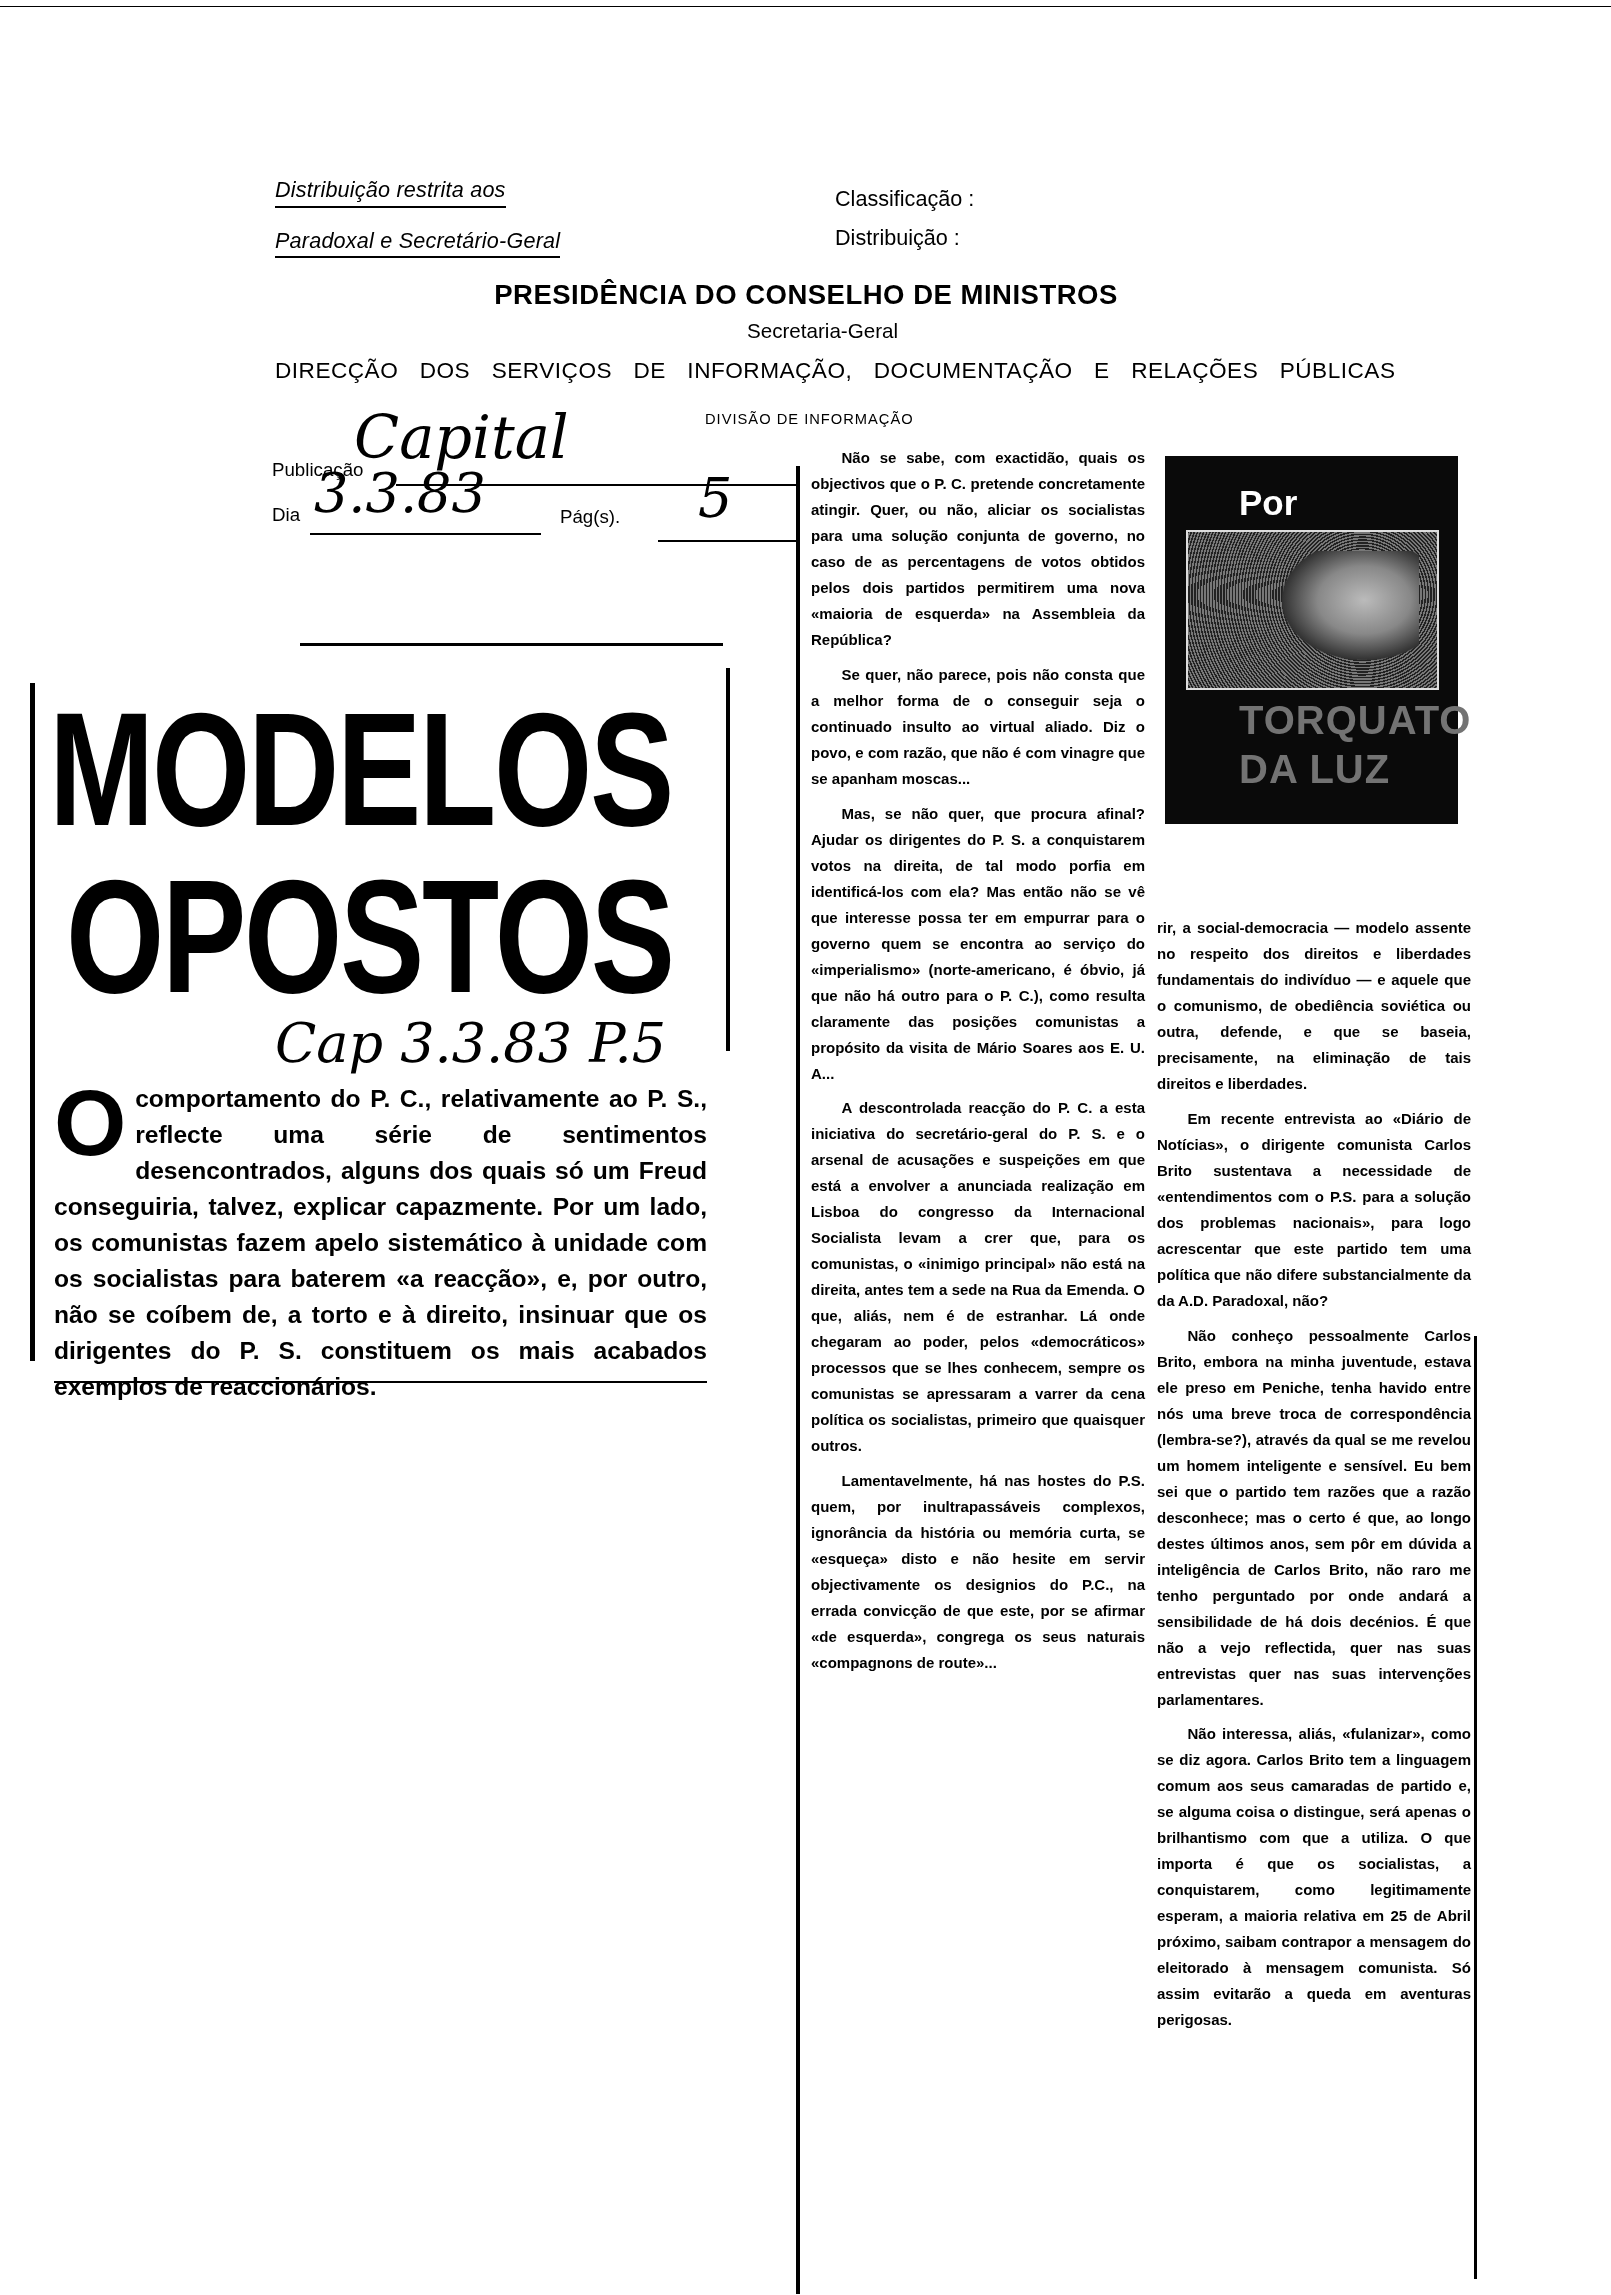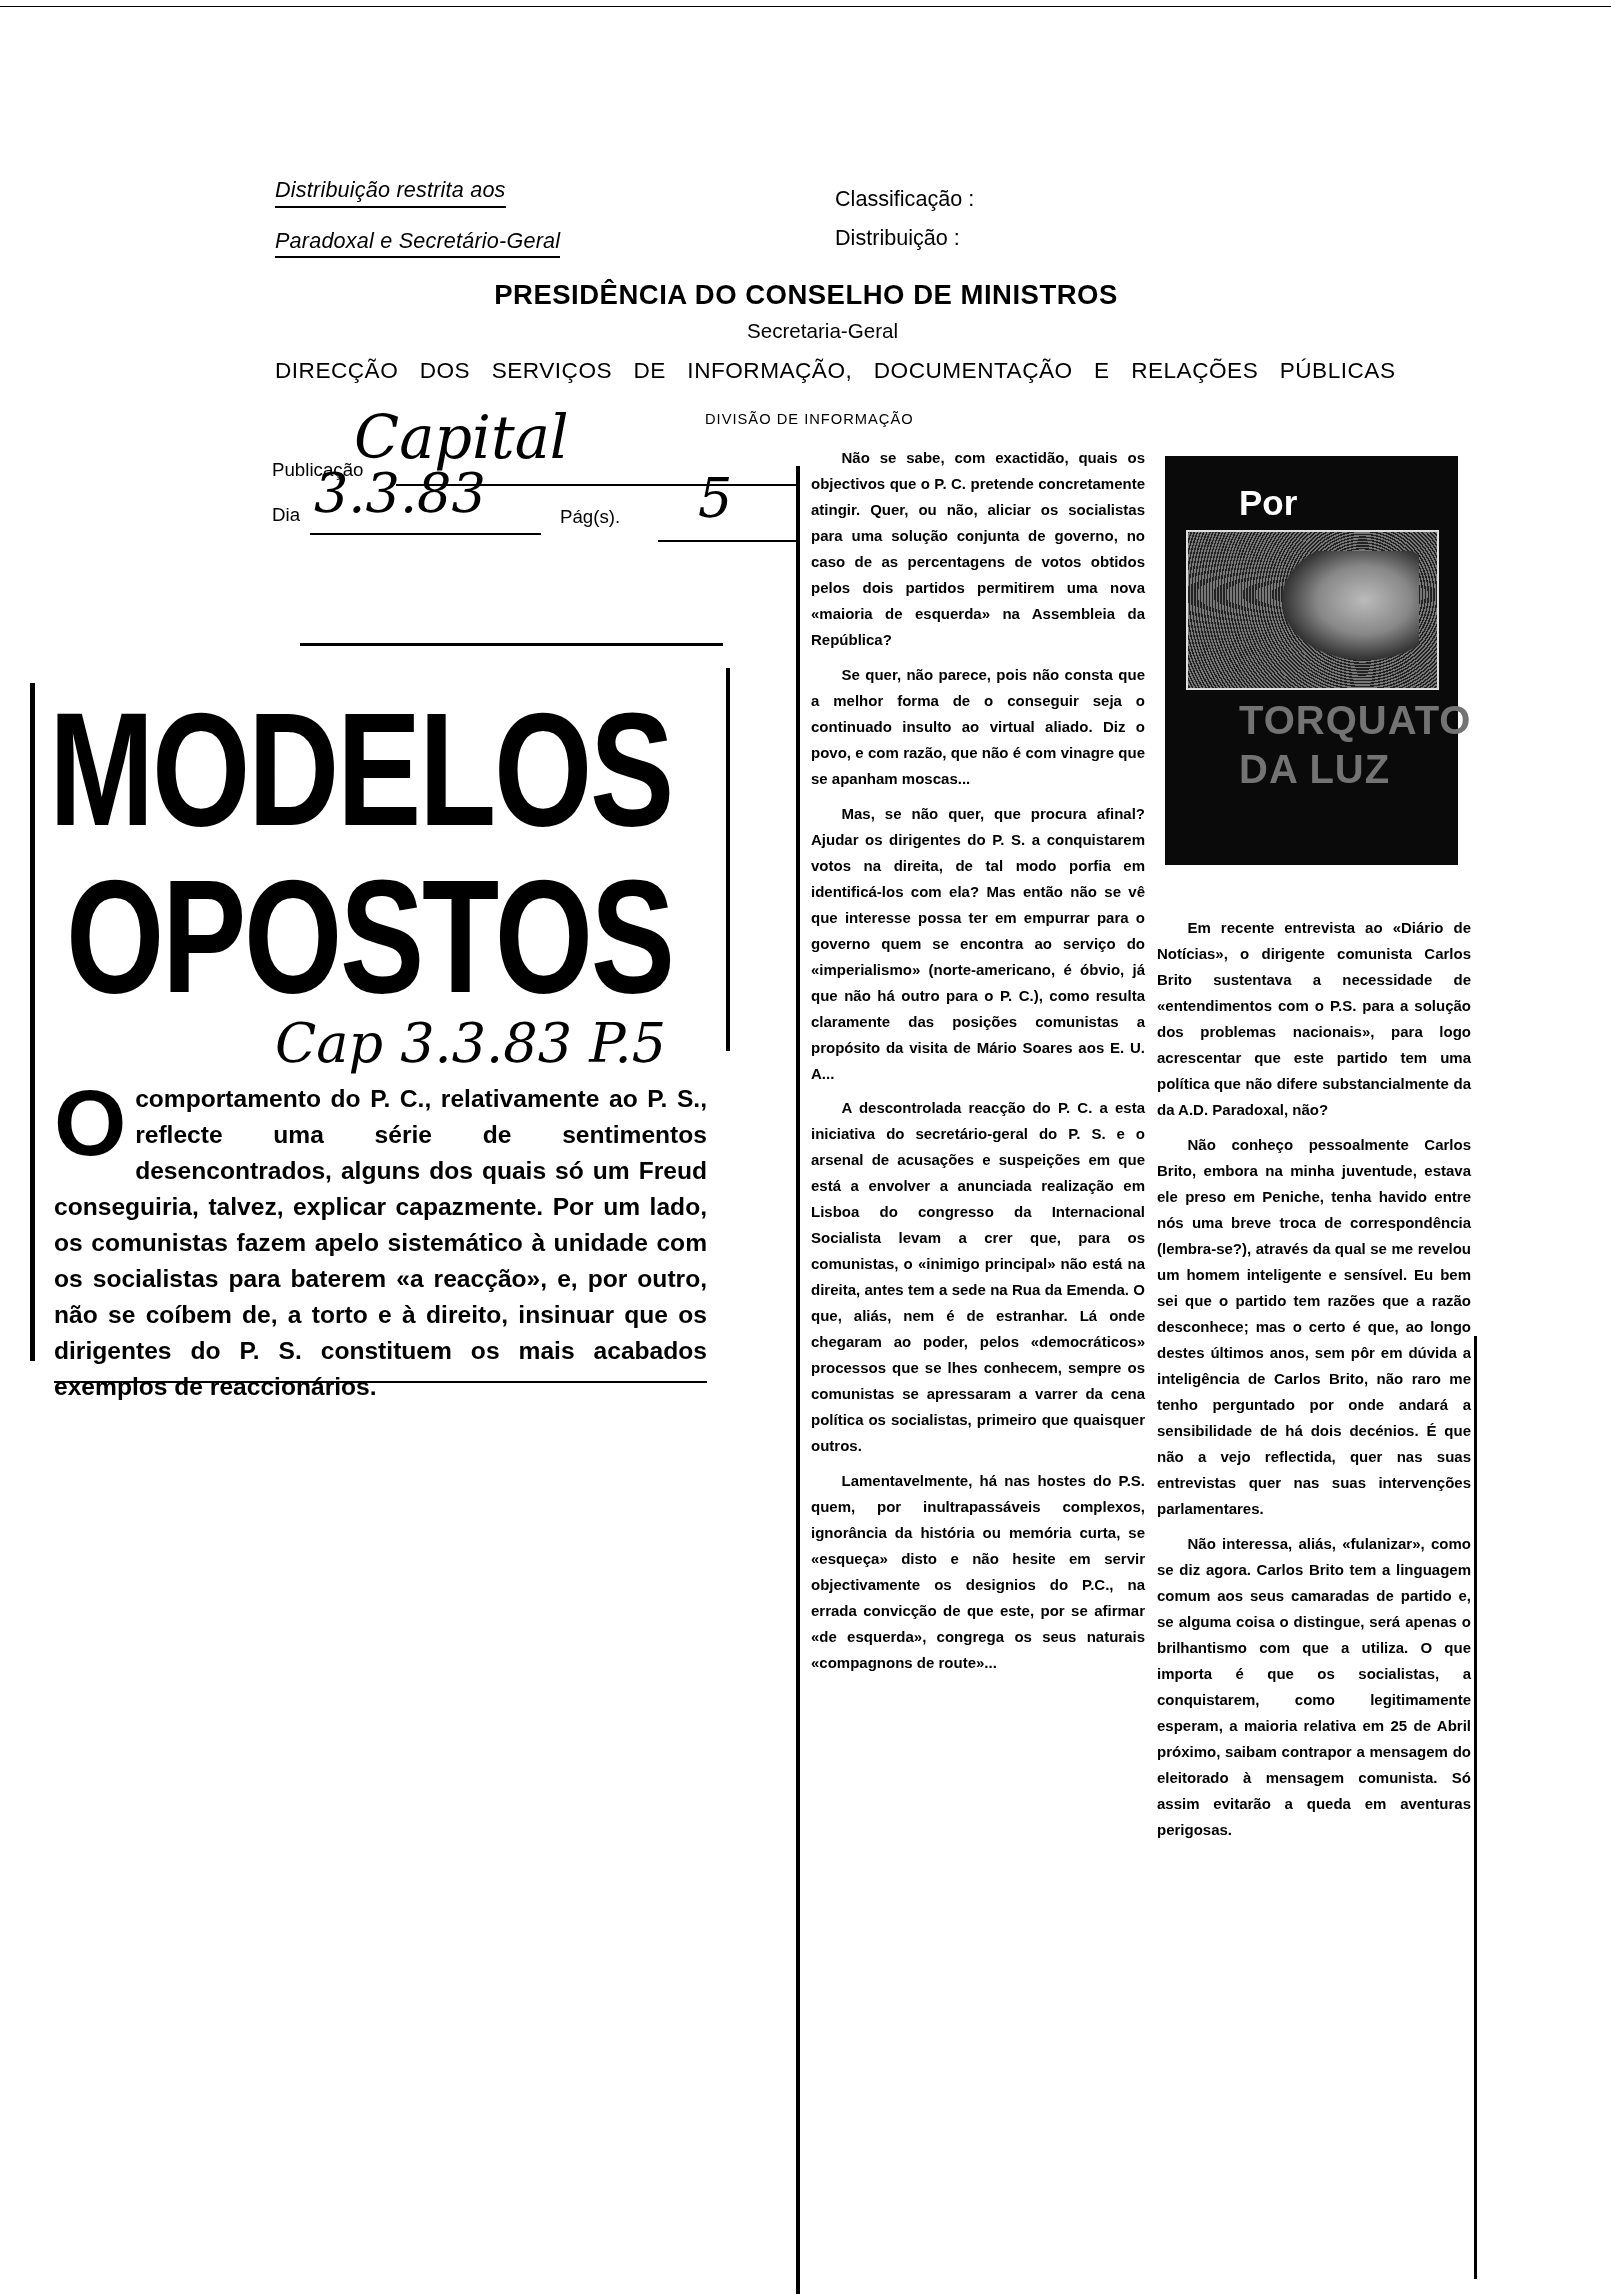--- a/index.html
+++ b/index.html
@@ -75,28 +75,29 @@
 <div class="abs" style="left:54px;top:1381px;width:653px;height:1.5px;background:#000;"></div>
 
 <div class="abs col" style="left:811px;top:445px;width:334px;">
   <p>Não se sabe, com exactidão, quais os objectivos que o P. C. pretende concretamente atingir. Quer, ou não, aliciar os socialistas para uma solução conjunta de governo, no caso de as percentagens de votos obtidos pelos dois partidos permitirem uma nova «maioria de esquerda» na Assembleia da República?</p>
   <p>Se quer, não parece, pois não consta que a melhor forma de o conseguir seja o continuado insulto ao virtual aliado. Diz o povo, e com razão, que não é com vinagre que se apanham moscas...</p>
   <p>Mas, se não quer, que procura afinal? Ajudar os dirigentes do P. S. a conquistarem votos na direita, de tal modo porfia em identificá-los com ela? Mas então não se vê que interesse possa ter em empurrar para o governo quem se encontra ao serviço do «imperialismo» (norte-americano, é óbvio, já que não há outro para o P. C.), como resulta claramente das posições comunistas a propósito da visita de Mário Soares aos E. U. A...</p>
   <p>A descontrolada reacção do P. C. a esta iniciativa do secretário-geral do P. S. e o arsenal de acusações e suspeições em que está a envolver a anunciada realização em Lisboa do congresso da Internacional Socialista levam a crer que, para os comunistas, o «inimigo principal» não está na direita, antes tem a sede na Rua da Emenda. O que, aliás, nem é de estranhar. Lá onde chegaram ao poder, pelos «democráticos» processos que se lhes conhecem, sempre os comunistas se apressaram a varrer da cena política os socialistas, primeiro que quaisquer outros.</p>
   <p>Lamentavelmente, há nas hostes do P.S. quem, por inultrapassáveis complexos, ignorância da história ou memória curta, se «esqueça» disto e não hesite em servir objectivamente os designios do P.C., na errada convicção de que este, por se afirmar «de esquerda», congrega os seus naturais «compagnons de route»...</p>
 </div>
 
-<div class="abs byline-box" style="left:1165px;top:456px;width:293px;height:409px;">
+<div class="abs byline-box" style="left:1165px;top:456px;width:293px;height:368px;">
   <div class="abs byline-por" style="left:74px;top:27px;">Por</div>
   <div class="abs photo" style="left:20.6px;top:74px;width:249px;height:156px;overflow:hidden;">
     <div class="photo-face"></div>
   </div>
   <div class="abs byline-name" style="left:74px;top:241px;">TORQUATO</div>
   <div class="abs byline-name" style="left:74px;top:290px;">DA LUZ</div>
 </div>
 
 <div class="abs col" style="left:1157px;top:915px;width:314px;">
+  <p class="noindent">rir, a social-democracia — modelo assente no respeito dos direitos e liberdades fundamentais do indivíduo — e aquele que o comunismo, de obediência soviética ou outra, defende, e que se baseia, precisamente, na eliminação de tais direitos e liberdades.</p>
   <p>Em recente entrevista ao «Diário de Notícias», o dirigente comunista Carlos Brito sustentava a necessidade de «entendimentos com o P.S. para a solução dos problemas nacionais», para logo acrescentar que este partido tem uma política que não difere substancialmente da da A.D. Paradoxal, não?</p>
   <p>Não conheço pessoalmente Carlos Brito, embora na minha juventude, estava ele preso em Peniche, tenha havido entre nós uma breve troca de correspondência (lembra-se?), através da qual se me revelou um homem inteligente e sensível. Eu bem sei que o partido tem razões que a razão desconhece; mas o certo é que, ao longo destes últimos anos, sem pôr em dúvida a inteligência de Carlos Brito, não raro me tenho perguntado por onde andará a sensibilidade de há dois decénios. É que não a vejo reflectida, quer nas suas entrevistas quer nas suas intervenções parlamentares.</p>
   <p>Não interessa, aliás, «fulanizar», como se diz agora. Carlos Brito tem a linguagem comum aos seus camaradas de partido e, se alguma coisa o distingue, será apenas o brilhantismo com que a utiliza. O que importa é que os socialistas, a conquistarem, como legitimamente esperam, a maioria relativa em 25 de Abril próximo, saibam contrapor a mensagem do eleitorado à mensagem comunista. Só assim evitarão a queda em aventuras perigosas.</p>
 </div>
 <div class="abs vrule" style="left:1474px;top:1336px;width:3.4px;height:943px;"></div>
 
 
 </body></html>

